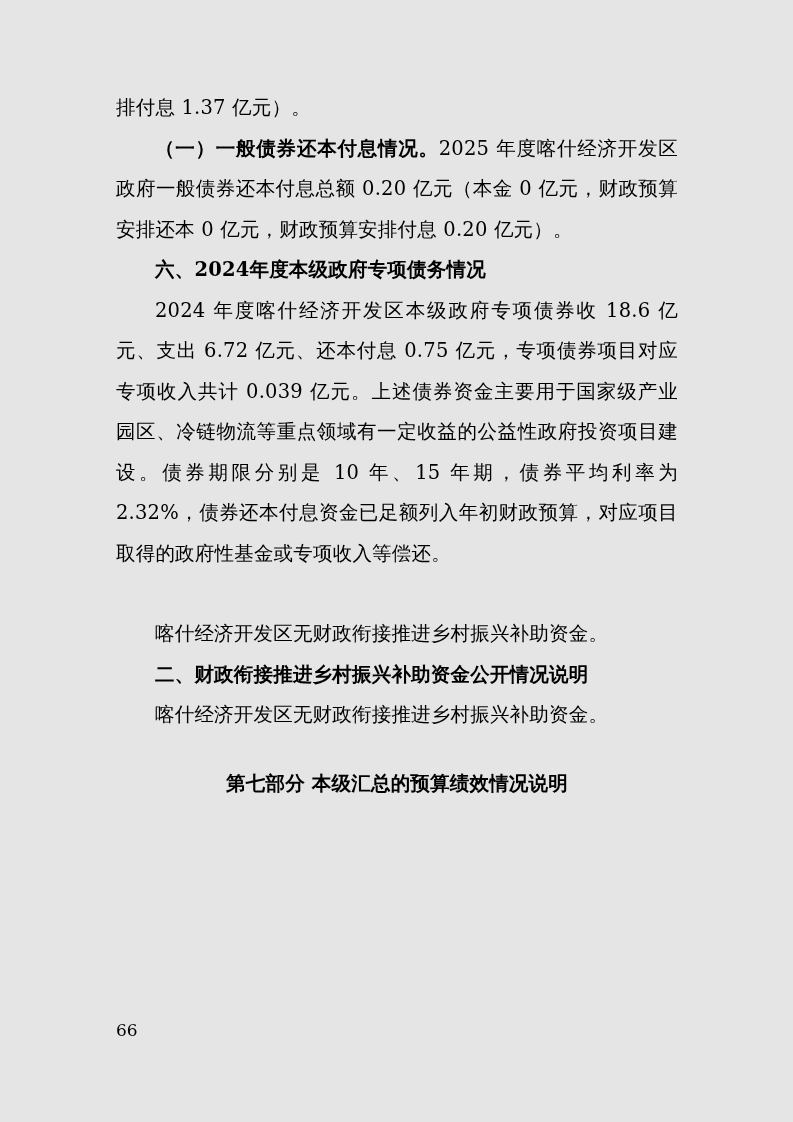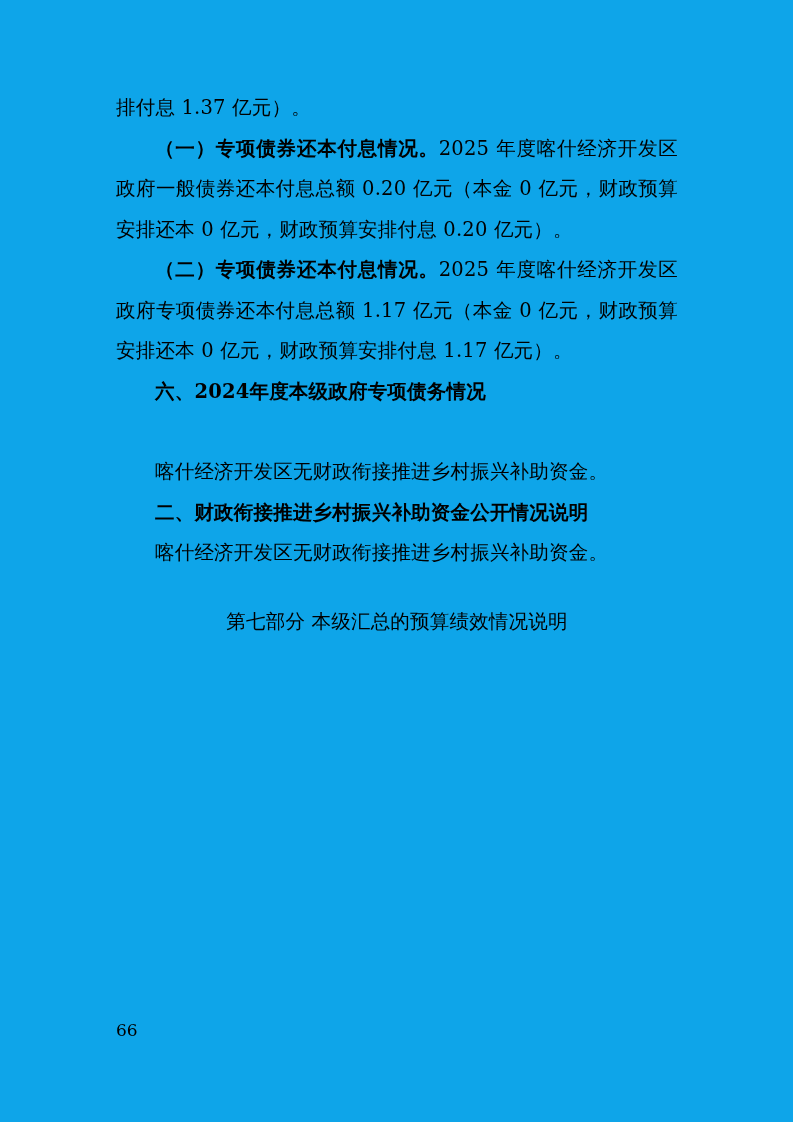--- a/index.html
+++ b/index.html
@@ -4,21 +4,21 @@
 <style>
   html, body {
     margin: 0;
     padding: 0;
     background: #ffffff;
   }
   .page {
     position: relative;
     width: 793px;
     height: 1122px;
-    background: #0ea5e9;
+    background: #e5e5e5;
     margin: 0 auto;
     overflow: hidden;
     font-family: "DejaVu Serif", "Liberation Serif", serif;
     color: #000000;
   }
   .content {
     position: absolute;
     left: 116px;
     top: 88px;
     width: 562px;
@@ -28,21 +28,21 @@
     font-size: 19.5px;
     line-height: 40.5px;
     text-align: justify;
     text-justify: inter-ideograph;
     letter-spacing: 0.2px;
   }
   .indent {
     text-indent: 39px;
   }
   .bold {
-    font-weight: normal;
+    font-weight: bold;
   }
   .heading-num {
     font-weight: bold;
     text-indent: 39px;
   }
   .center {
     text-align: center;
     text-indent: 0;
   }
   .part-title {
@@ -70,26 +70,26 @@
   }
 </style>
 </head>
 <body>
 
 <div class="page">
   <div class="content">
 
     <p>排付息 1.37 亿元）。</p>
 
-    <p class="indent"><span class="inline-bold">（一）专项债券还本付息情况。</span><span>2025 年度喀什经济开发区政府一般债券还本付息总额 0.20 亿元（本金 0 亿元，财政预算安排还本 0 亿元，财政预算安排付息 0.20 亿元）。</span></p>
+    <p class="indent"><span class="inline-bold">（一）一般债券还本付息情况。</span><span>2025 年度喀什经济开发区政府一般债券还本付息总额 0.20 亿元（本金 0 亿元，财政预算安排还本 0 亿元，财政预算安排付息 0.20 亿元）。</span></p>
 
-    <p class="indent"><span class="inline-bold">（二）专项债券还本付息情况。</span><span>2025 年度喀什经济开发区政府专项债券还本付息总额 1.17 亿元（本金 0 亿元，财政预算安排还本 0 亿元，财政预算安排付息 1.17 亿元）。</span></p>
 
     <p class="heading-num">六、2024年度本级政府专项债务情况</p>
 
+    <p class="indent">2024 年度喀什经济开发区本级政府专项债券收 18.6 亿元、支出 6.72 亿元、还本付息 0.75 亿元，专项债券项目对应专项收入共计 0.039 亿元。上述债券资金主要用于国家级产业园区、冷链物流等重点领域有一定收益的公益性政府投资项目建设。债券期限分别是 10 年、15 年期，债券平均利率为 2.32%，债券还本付息资金已足额列入年初财政预算，对应项目取得的政府性基金或专项收入等偿还。</p>
 
     <div class="spacer-lg"></div>
 
 
 
     <p class="indent">喀什经济开发区无财政衔接推进乡村振兴补助资金。</p>
 
     <p class="heading-num">二、财政衔接推进乡村振兴补助资金公开情况说明</p>
 
     <p class="indent">喀什经济开发区无财政衔接推进乡村振兴补助资金。</p>

